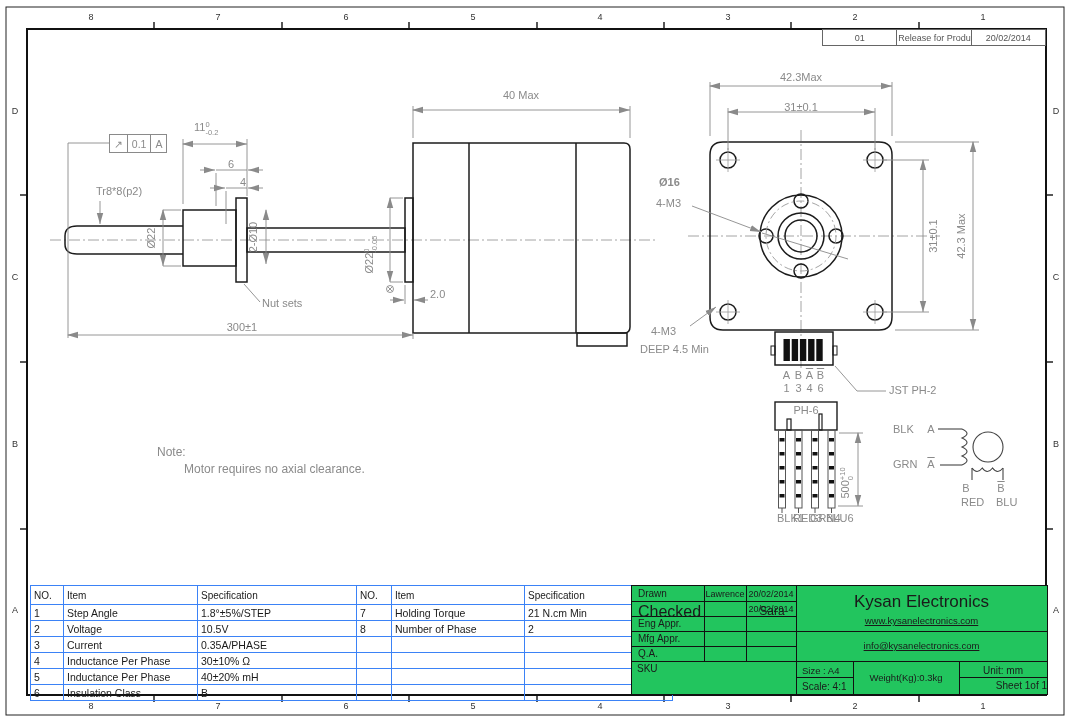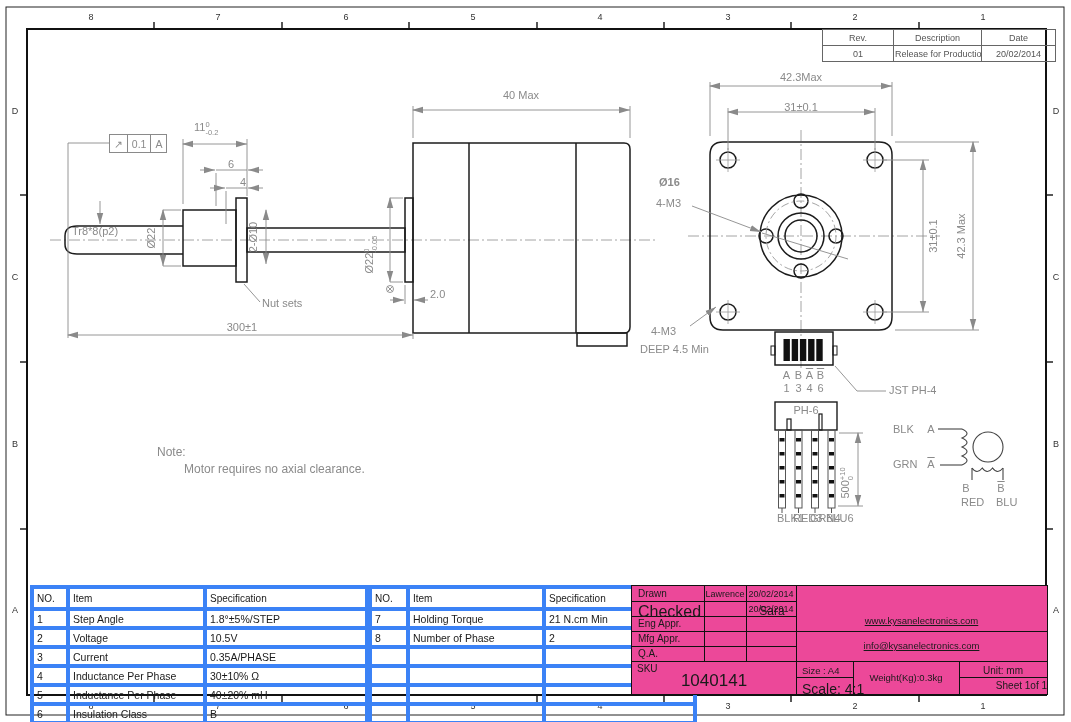--- a/index.html
+++ b/index.html
@@ -11,26 +11,26 @@
   .rot{transform:rotate(-90deg);}
   .stk{display:inline-flex;flex-direction:column;font-size:7.5px;line-height:1;vertical-align:top;}
   .vstack{width:11px;word-break:break-all;line-height:13px;text-align:center;}
   .ovl{text-decoration:overline;}
   .zl{position:absolute;color:#333;font-size:9px;width:18px;text-align:center;}
   .gdt{position:absolute;display:flex;border:1px solid #8a8a8a;background:#fff;color:#8a8a8a;
        font-size:10.5px;height:17px;align-items:center;}
   .gdt span{padding:0 4px;display:flex;align-items:center;height:100%;}
   .gdt span + span{border-left:1px solid #8a8a8a;}
   table{border-collapse:collapse;table-layout:fixed;}
-  .spec td{border:4px solid #3b82f6;color:#1a1a1a;font-size:10.5px;padding:0 3px;height:15px;
+  .spec td{border:1px solid #3b82f6;color:#1a1a1a;font-size:10.5px;padding:0 3px;height:15px;
            overflow:hidden;white-space:nowrap;margin-top:16px;}
   .spec .hd td{font-size:10px;height:18px;}
   .rev td{border:1px solid #666;color:#555;font-size:9px;text-align:center;height:13px;
           overflow:hidden;white-space:nowrap;}
-  .tb{position:absolute;border:1.5px solid #111;background:#ec4899;}
+  .tb{position:absolute;border:1.5px solid #111;background:#22c55e;}
   .cell{position:absolute;color:#1a1a1a;overflow:hidden;white-space:nowrap;}
   .bline{position:absolute;background:#111;}
   .und{text-decoration:underline;}
 </style>
 </head>
 <body>
 
 <div id="sheet">
 
 <svg width="1071" height="722" viewBox="0 0 1071 722">
@@ -256,25 +256,20 @@
 <span class="zl" style="left:6px;top:272px;">C</span>
 <span class="zl" style="left:6px;top:439px;">B</span>
 <span class="zl" style="left:6px;top:605px;">A</span>
 <span class="zl" style="left:1047px;top:106px;">D</span>
 <span class="zl" style="left:1047px;top:272px;">C</span>
 <span class="zl" style="left:1047px;top:439px;">B</span>
 <span class="zl" style="left:1047px;top:605px;">A</span>
 
 <table class="rev" style="position:absolute;left:822px;top:29px;width:224px;">
   <tbody>
-        <tr>
-          <td style="width:68px">Rev.</td>
-      <td style="width:85px">Description</td>
-      <td style="width:71px">Date</td>
-        </tr>
   <tr>
           <td>01</td>
       <td>Release for Production</td>
       <td>20/02/2014</td>
         </tr>
 </tbody>
     </table>
 
 <div class="t tc" style="left:480px;top:89px;width:82px;">40 Max</div>
 <div class="gdt" style="left:109px;top:134px;">
@@ -283,21 +278,21 @@
   <span>A</span>
 </div>
 <div class="t" style="left:194px;top:121px;">
   <span>11</span><span class="stk">
         <span>0</span>
         <span>-0.2</span>
       </span>
 </div>
 <div class="t tc" style="left:224px;top:158px;width:14px;">6</div>
 <div class="t tc" style="left:236px;top:176px;width:14px;">4</div>
-<div class="t" style="left:72px;top:185px;margin-top:40px;">Tr8*8(p2)</div>
+<div class="t" style="left:96px;top:185px;">Tr8*8(p2)</div>
 <div class="t tc rot" style="left:129px;top:232px;width:44px;">Ø22</div>
 <div class="t tc rot" style="left:230px;top:231px;width:46px;">2-Ø10</div>
 <div class="t rot" style="left:338px;top:234px;width:64px;">
   <span>Ø22</span><span class="stk">
         <span>0</span>
         <span>-0.05</span>
       </span>
 </div>
 <div class="t" style="left:262px;top:297px;">Nut sets</div>
 <div class="t" style="left:430px;top:288px;">2.0</div>
@@ -313,21 +308,21 @@
 <div class="t" style="left:640px;top:343px;">DEEP 4.5 Min</div>
 
 <span class="t tc" style="left:781px;top:369px;width:11px;">A</span>
 <span class="t tc" style="left:793px;top:369px;width:11px;">B</span>
 <span class="t tc ovl" style="left:804px;top:369px;width:11px;">A</span>
 <span class="t tc ovl" style="left:815px;top:369px;width:11px;">B</span>
 <span class="t tc" style="left:781px;top:382px;width:11px;">1</span>
 <span class="t tc" style="left:793px;top:382px;width:11px;">3</span>
 <span class="t tc" style="left:804px;top:382px;width:11px;">4</span>
 <span class="t tc" style="left:815px;top:382px;width:11px;">6</span>
-<div class="t" style="left:889px;top:384px;">JST PH-4</div>
+<div class="t" style="left:889px;top:384px;">JST PH-2</div>
 <div class="t tc" style="left:775px;top:404px;width:62px;">PH-6</div>
 <div class="t rot" style="left:818px;top:463px;width:56px;">
   <span>500</span><span class="stk">
         <span>+10</span>
         <span>0</span>
       </span>
 </div>
 <div class="t vstack" style="left:777px;top:512px;">BLK1</div>
 <div class="t vstack" style="left:793px;top:512px;">RED3</div>
 <div class="t vstack" style="left:810px;top:512px;">GRN4</div>
@@ -446,25 +441,25 @@
   <div class="cell tc" style="left:72px;top:3px;width:42px;font-size:9px;text-align:center;">Lawrence</div>
   <div class="cell tc" style="left:114px;top:3px;width:50px;font-size:9px;text-align:center;">20/02/2014</div>
   <div class="cell" style="left:6px;top:17px;font-size:16px;">Checked</div>
   <div class="cell tc" style="left:72px;top:18px;width:42px;font-size:12px;text-align:center;padding-left:47px;">Sara</div>
   <div class="cell tc" style="left:114px;top:18px;width:50px;font-size:9px;text-align:center;">20/02/2014</div>
   <div class="cell" style="left:6px;top:32px;font-size:10px;">Eng Appr.</div>
   <div class="cell" style="left:6px;top:47px;font-size:10px;">Mfg Appr.</div>
   <div class="cell" style="left:6px;top:62px;font-size:10px;">Q.A.</div>
 
   <div class="cell" style="left:5px;top:77px;font-size:10px;">SKU</div>
-  <div class="cell" style="left:0;top:85px;width:164px;font-size:17px;text-align:center;">1040141</div>
 
   <div class="cell" style="left:170px;top:79px;font-size:9.5px;">Size : A4</div>
-  <div class="cell" style="left:170px;top:95px;font-size:14px;">Scale: 4:1</div>
-
+  <div class="cell" style="left:170px;top:95px;font-size:10px;">Scale: 4:1</div>
+
+  <div class="cell" style="left:164px;top:6px;width:251px;font-size:17px;text-align:center;">Kysan Electronics</div>
   <div class="cell und" style="left:164px;top:29px;width:251px;font-size:9.5px;text-align:center;">www.kysanelectronics.com</div>
   <div class="cell und" style="left:164px;top:54px;width:251px;font-size:9.5px;text-align:center;">info@kysanelectronics.com</div>
 
   <div class="cell" style="left:221px;top:86px;width:106px;font-size:9.5px;text-align:center;">Weight(Kg):0.3kg</div>
   <div class="cell" style="left:327px;top:79px;width:88px;font-size:10px;text-align:center;">Unit: mm</div>
   <div class="cell" style="left:327px;top:94px;width:88px;font-size:10px;text-align:right;">Sheet 1of 1</div>
 </div>
 
 </div>
 

